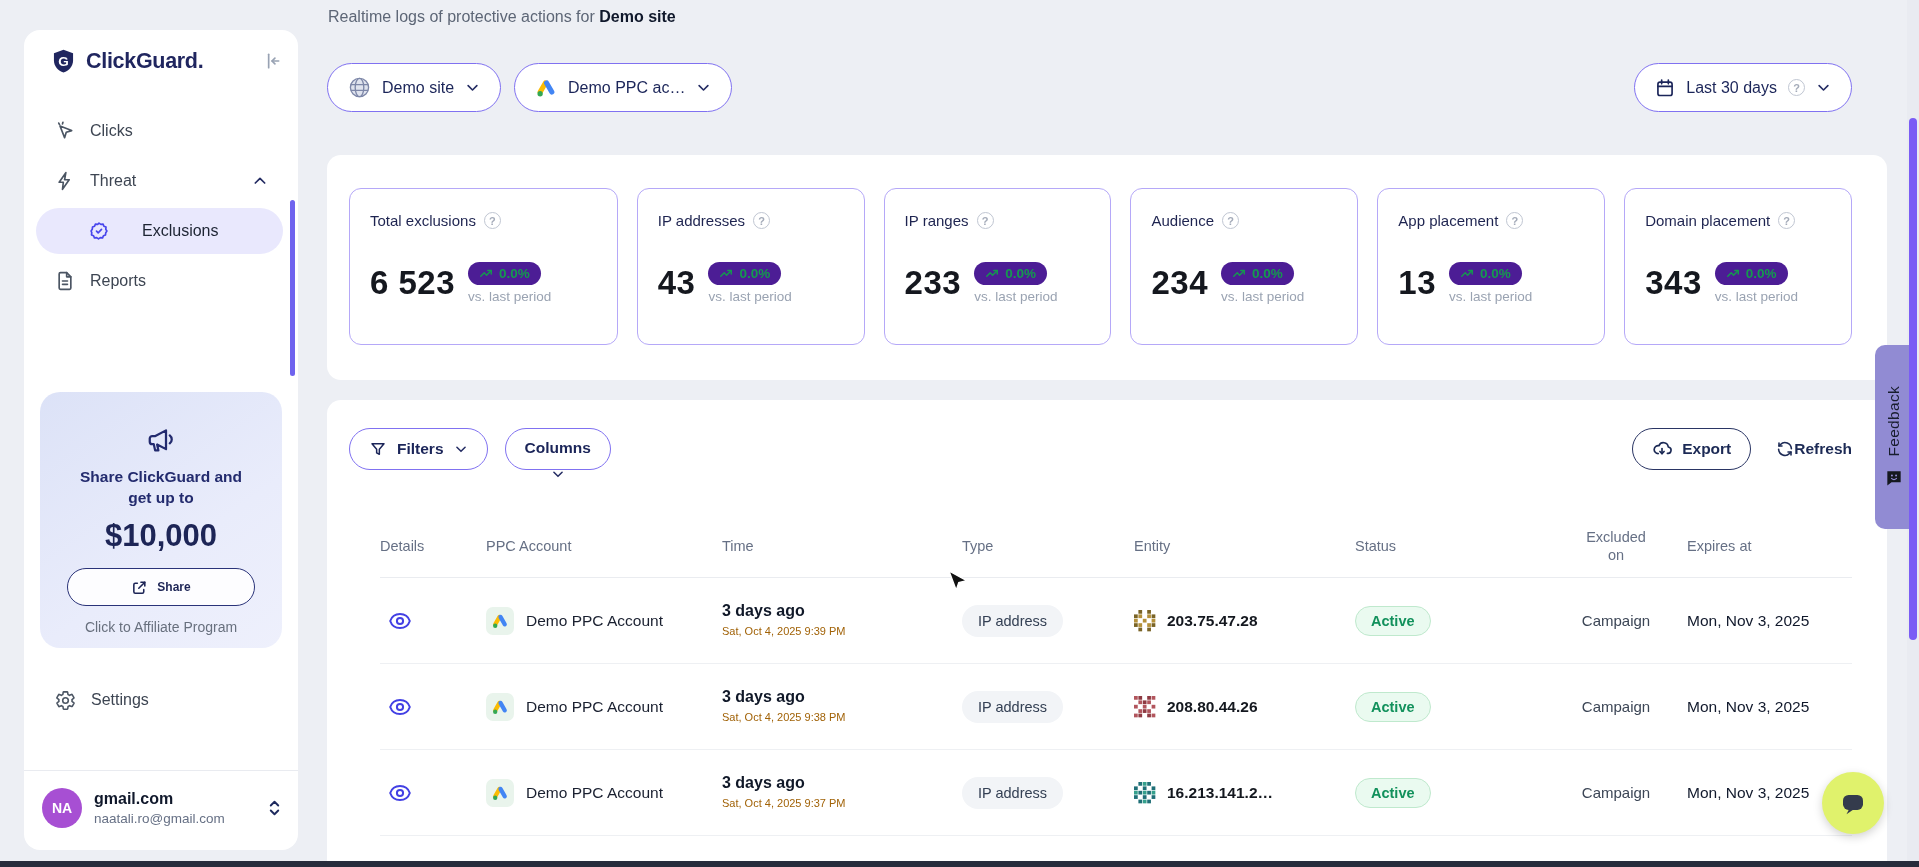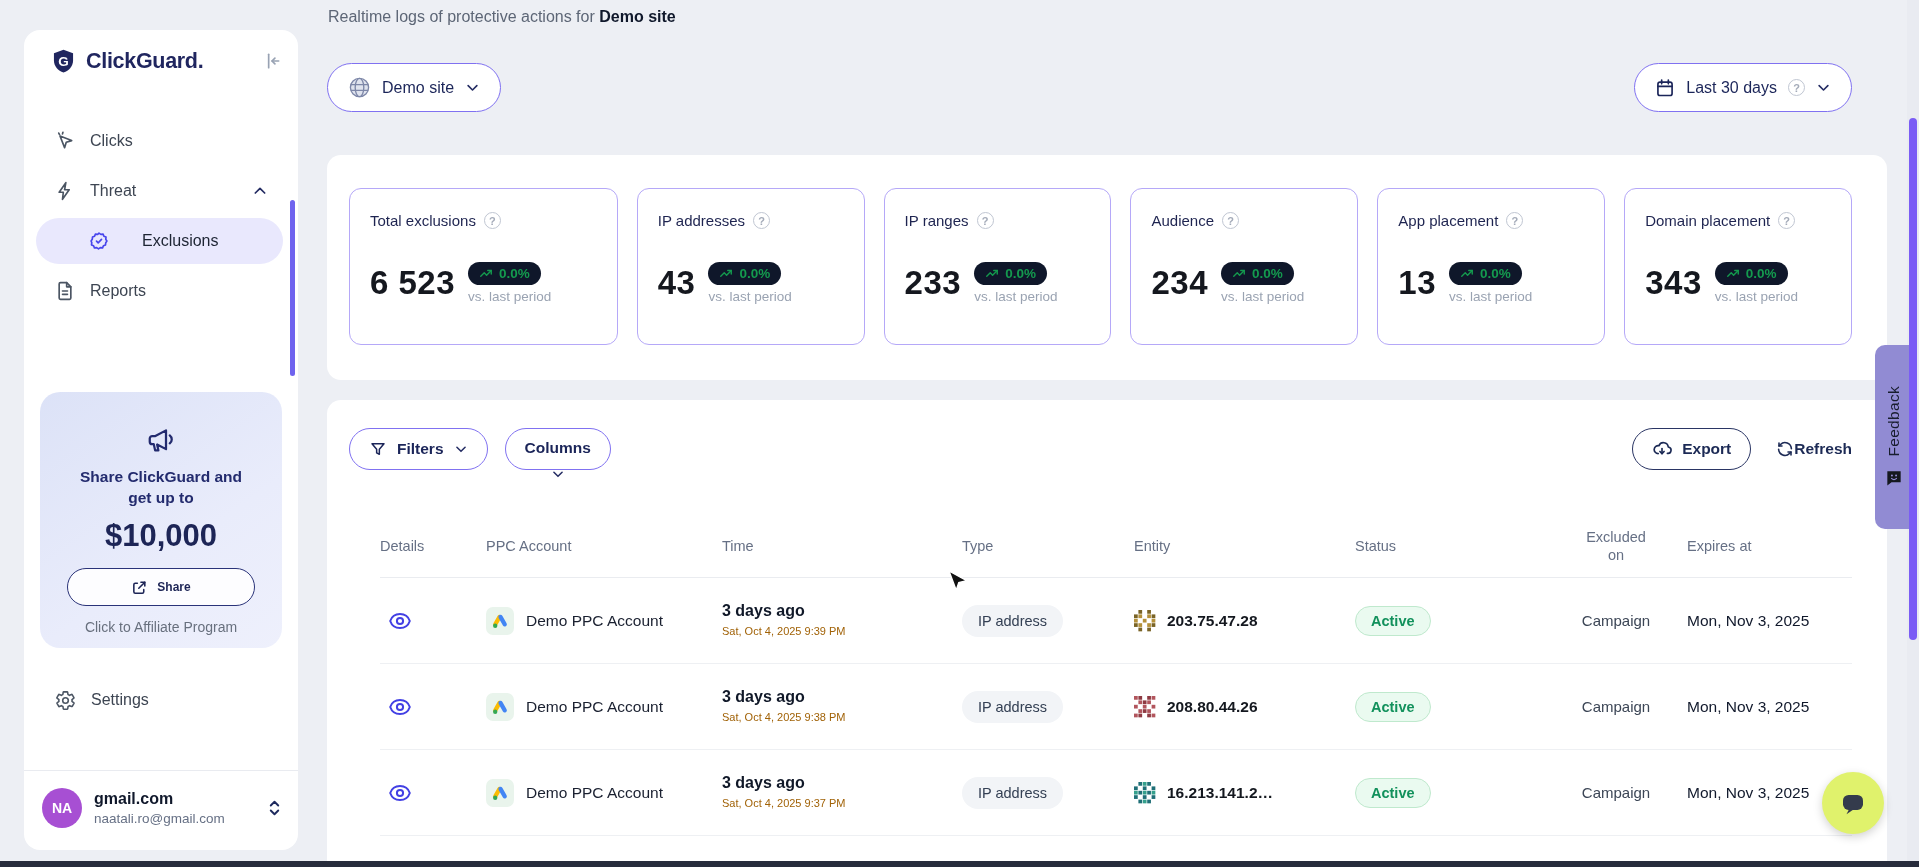--- a/index.html
+++ b/index.html
@@ -15,21 +15,21 @@
   
   .sidebar {
     position:absolute; left:24px; top:30px; width:274px; height:820px;
     background:#fff; border-radius:16px;
   }
   .logo-row { position:absolute; top:14px; left:26px; right:16px; height:34px; display:flex; align-items:center; }
   .logo-mark { width:27px; height:27px; }
   .logo-text { font-size:21.5px; font-weight:800; color:#20265f; letter-spacing:-0.3px; margin-left:9px; }
   .collapse-btn { margin-left:auto; color:#98a2b3; cursor:pointer; }
 
-  .nav { position:absolute; top:88px; left:0; right:0; list-style:none; }
+  .nav { position:absolute; top:78px; left:0; right:0; list-style:none; }
   .nav-item {
     height:46px; margin-bottom:4px; display:flex; align-items:center;
     padding-left:31px; gap:15px; font-size:16px; color:#3d4552; cursor:pointer;
   }
   .nav-item .nico { color:#4b5563; }
   .nav-item.sub { padding-left:65px;gap:33px; }
   .nav-item.active {
     margin-left:12px; margin-right:15px; padding-left:53px;
     background:#e9e8fd; border-radius:999px; color:#1d2433; font-weight:500;
   }
@@ -100,21 +100,21 @@
     background:#fff; border-radius:14px; padding:33px 35px 0 22px;
     display:flex; gap:19px;
   }
   .tile { flex:1; height:157px; border:1px solid #b5a8f8; border-radius:12px; padding:23px 20px 4px; background:#fff; }
   .tile:first-child { flex:1.22; }
   .tile-title { display:flex; align-items:center; gap:8px; font-size:15px; font-weight:500; color:#1e2450; }
   .tile-valrow { margin-top:33px; display:flex; align-items:center; gap:13px; }
   .tile-value { font-size:33px; font-weight:700; color:#15181f; letter-spacing:0.5px; }
   .badge {
     display:inline-flex; align-items:center; gap:6px;
-    background:#0f172a; color:#149a4e; font-size:13.5px; font-weight:600;
+    background:#4c1d95; color:#149a4e; font-size:13.5px; font-weight:600;
     padding:4px 11px; border-radius:999px; width:max-content;
   }
   .tile-caption { font-size:13.5px; color:#9aa3b2; margin-top:4px; }
 
   .table-card {
     position:absolute; top:400px; left:0; width:1560px; height:500px;
     background:#fff; border-radius:14px; padding:0 35px 0 22px;
   }
   .toolbar { padding-top:28px; display:flex; align-items:center; }
   .btn-pill {
@@ -291,20 +291,33 @@
   </div>
 
   <div class="selector-row">
     <div class="pill-select">
       <svg width="23" height="23" viewBox="0 0 24 24" fill="#dfe3ee" stroke="#7d87a8" stroke-width="1.4">
         <circle cx="12" cy="12" r="9.5"></circle>
           <ellipse cx="12" cy="12" rx="4.5" ry="9.5"></ellipse>
           <path d="M3 9h18M3 15h18" fill="none"></path>
       </svg>
       <span>Demo site</span>
+      <span class="chev">
+        <svg width="15" height="15" viewBox="0 0 24 24" fill="none" stroke="currentColor" stroke-width="2.6" stroke-linecap="round" stroke-linejoin="round">
+            <path d="M5 9l7 7 7-7"></path>
+          </svg>
+      </span>
+    </div>
+    <div class="pill-select">
+      <svg width="22" height="22" viewBox="0 0 24 24">
+        <rect x="5.7" y="3" width="5.6" height="17" rx="2.8" fill="#fbbc04" transform="rotate(30 8.5 11.5)"></rect>
+        <rect x="12.7" y="3" width="5.6" height="17" rx="2.8" fill="#4285f4" transform="rotate(-30 15.5 11.5)"></rect>
+        <circle cx="5.6" cy="18.3" r="2.9" fill="#34a853"></circle>
+      </svg>
+      <span>Demo PPC ac…</span>
       <span class="chev">
         <svg width="15" height="15" viewBox="0 0 24 24" fill="none" stroke="currentColor" stroke-width="2.6" stroke-linecap="round" stroke-linejoin="round">
             <path d="M5 9l7 7 7-7"></path>
           </svg>
       </span>
     </div>
     <div class="pill-select date">
       <svg width="20" height="20" viewBox="0 0 24 24" fill="none" stroke="#1b2559" stroke-width="2" stroke-linecap="round" stroke-linejoin="round">
         <rect x="3.5" y="5" width="17" height="16" rx="2.5"></rect>
           <path d="M8 2.5V7M16 2.5V7M3.5 10h17"></path>

